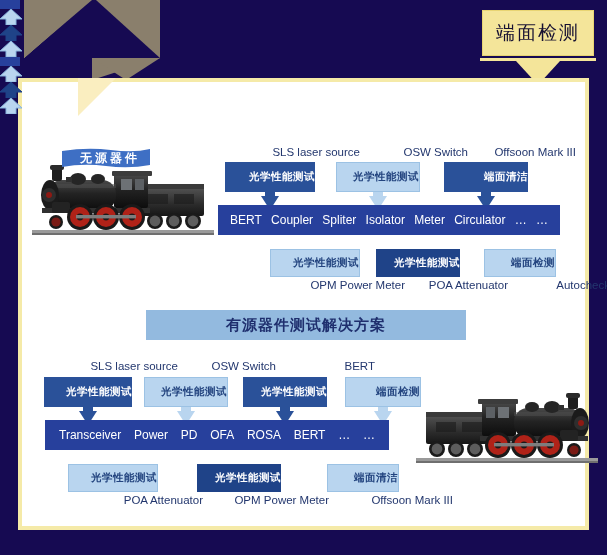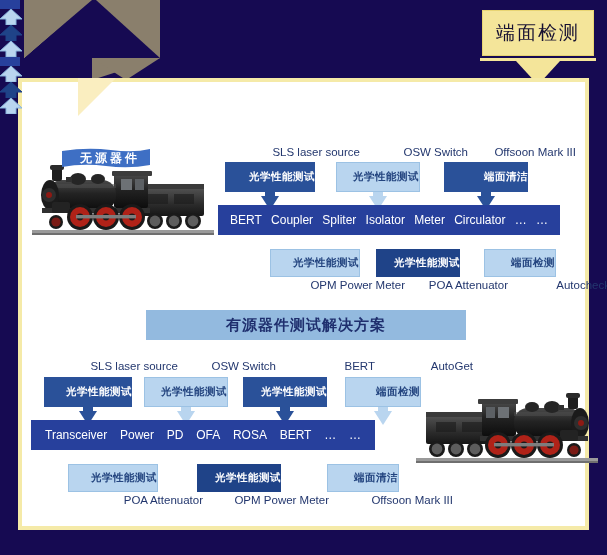--- a/index.html
+++ b/index.html
@@ -304,27 +304,26 @@
       <span>光学性能测试</span>
     </div>
     <div class="stem" style="left:181px;top:407px;width:10px;height:6px;background:#b9d5ef;"></div>
     <div class="arrow-down" style="left:177px;top:411px;border-top:14px solid #b9d5ef;"></div>
     <div class="cap" style="left:195px;top:360px;width:180px;">BERT</div>
     <div class="dbox dark" style="left:243px;top:377px;width:84px;height:30px;">
       <span>光学性能测试</span>
     </div>
     <div class="stem" style="left:280px;top:407px;width:10px;height:6px;background:#2a5199;"></div>
     <div class="arrow-down" style="left:276px;top:411px;border-top:14px solid #2a5199;"></div>
-    <div class="cap" style="left:293px;top:360px;width:180px;">AutoGet</div>
     <div class="dbox light" style="left:345px;top:377px;width:76px;height:30px;">
       <span>端面检测</span>
     </div>
     <div class="stem" style="left:378px;top:407px;width:10px;height:6px;background:#b9d5ef;"></div>
     <div class="arrow-down" style="left:374px;top:411px;border-top:14px solid #b9d5ef;"></div>
-    <div class="mainbar" style="left:31px;top:420px;width:344px;height:30px;padding:0 14px;justify-content:space-between;">
+    <div class="mainbar" style="left:45px;top:420px;width:344px;height:30px;padding:0 14px;justify-content:space-between;">
       <span class="item">Transceiver</span>
       <span class="item">Power</span>
       <span class="item">PD</span>
       <span class="item">OFA</span>
       <span class="item">ROSA</span>
       <span class="item">BERT</span>
       <span class="item">…</span>
       <span class="item">…</span>
     </div>
     <div style="left:390px;top:428px;width:20px;height:9px;background:#27409c;"></div>

